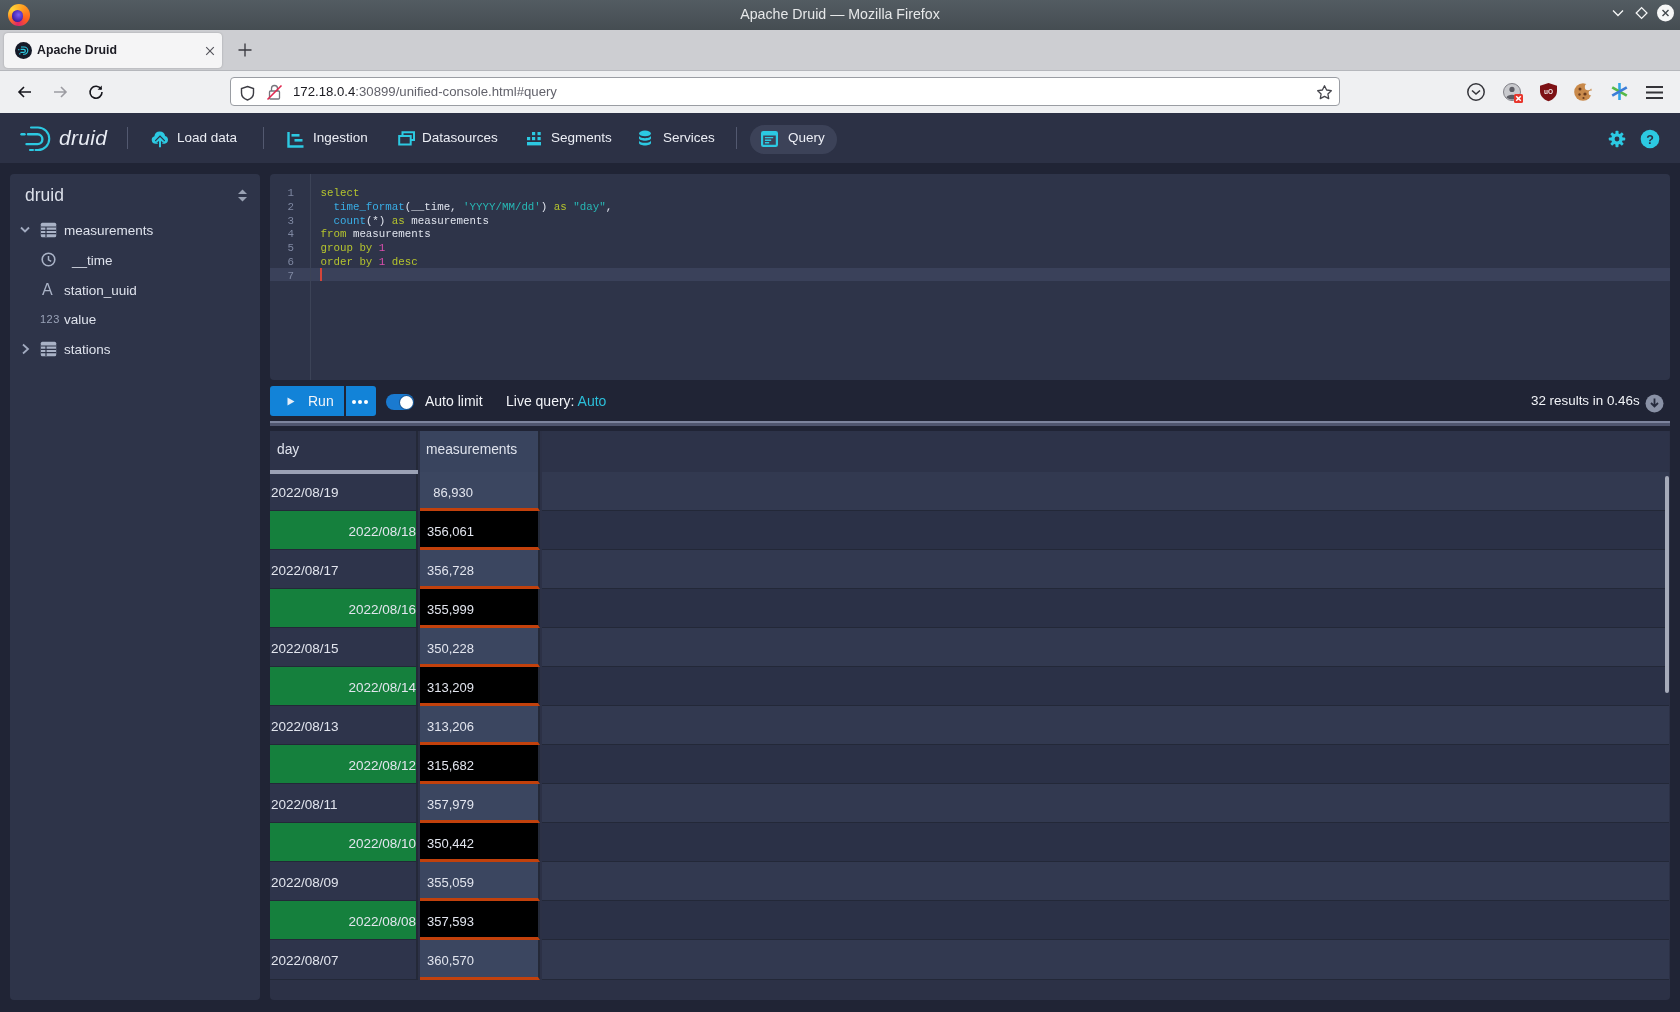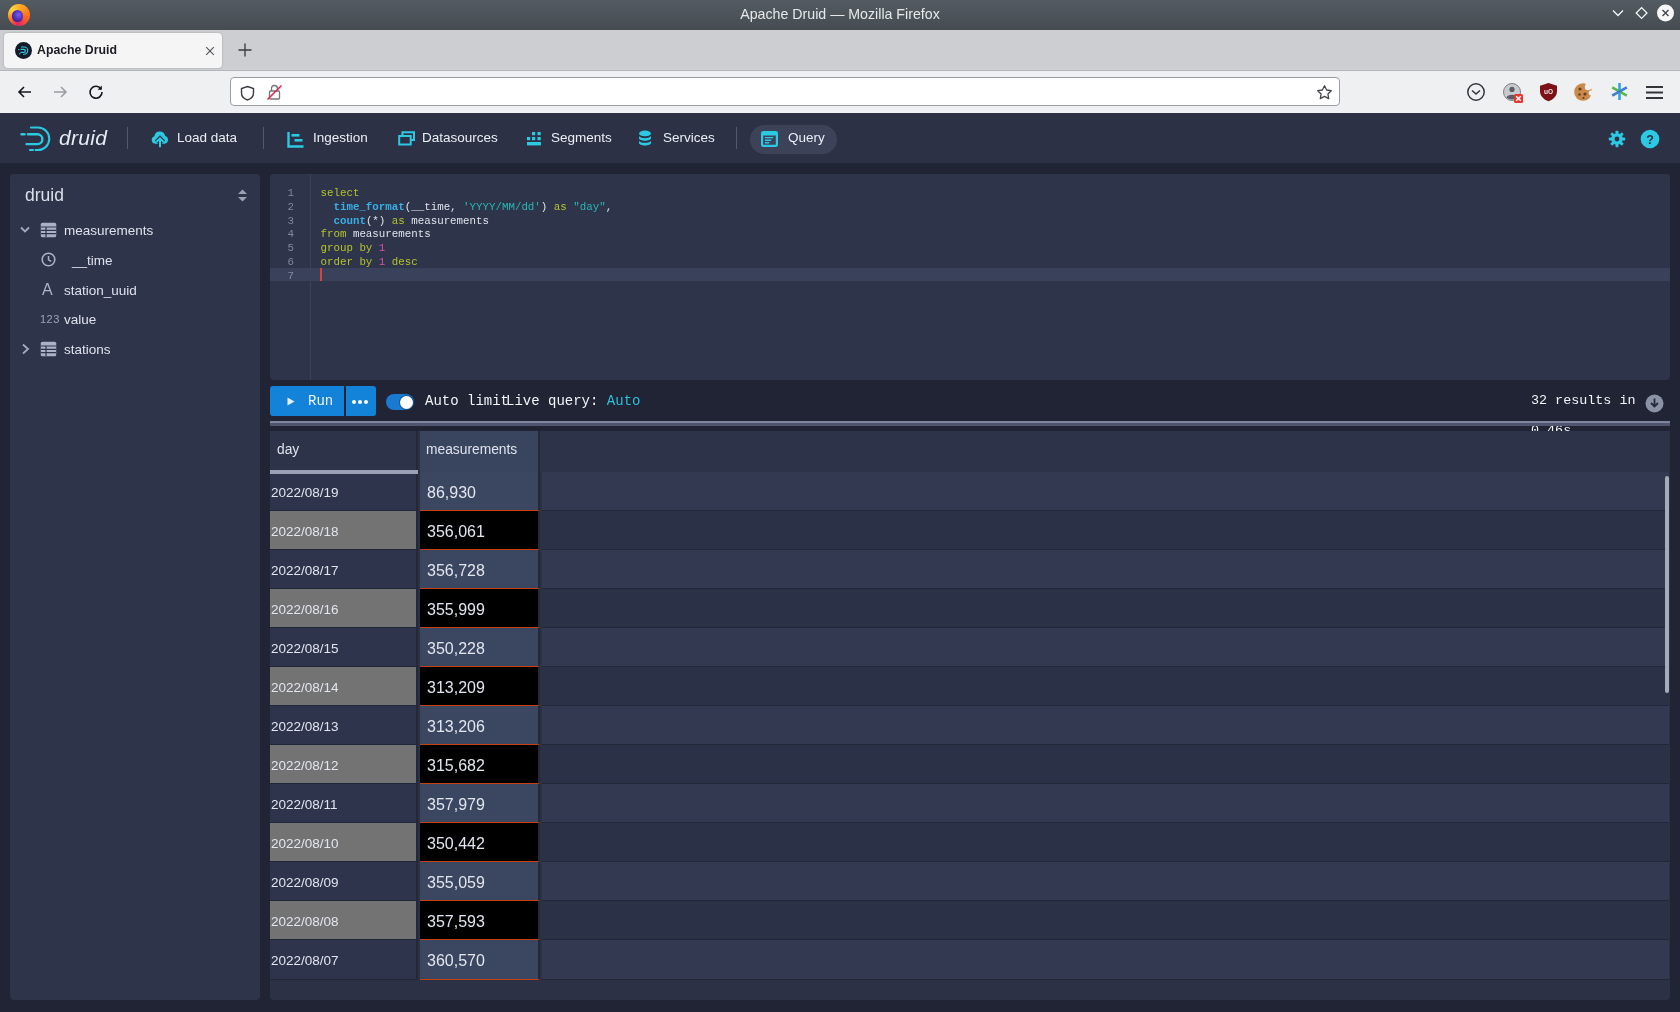--- a/index.html
+++ b/index.html
@@ -26,44 +26,44 @@
 
 #sidebar { left:10px; top:174px; width:250px; height:826px; background:#2e3449; border-radius:4px; }
 .treetext { color:#dee2ec; font-size:13.5px; }
 
 
 #editor { left:270px; top:174px; width:1400px; height:206px; background:#2e3449; border-radius:4px; overflow:hidden; }
 #gutterline { left:40px; top:0; width:1px; height:206px; background:#3c4357; }
 .cl { position:absolute; left:0; width:1400px; height:13.8px; font-family:"Liberation Mono",monospace; font-size:10.8px; line-height:13.8px; white-space:pre; }
 .lnum { position:absolute; left:0px; width:24px; text-align:right; color:#7f88a2; }
 .code { position:absolute; left:50.5px; color:#dfe3ed; }
-.kw { color:#b4c32e; } .fn { color:#39aee6;font-weight:bold; } .str { color:#27b8b5; } .num { color:#db4fae; }
+.kw { color:#b4c32e; } .fn { color:#39aee6; } .str { color:#27b8b5; } .num { color:#db4fae; }
 #activeline { left:0; top:93.6px; width:1400px; height:13.8px; background:#3a415a; }
 #cursor { left:50px; top:94px; width:2px; height:13px; background:#d4453a; }
 
 
 #runbtn { left:270px; top:386px; width:74px; height:30px; background:#1283d8; border-radius:3px 0 0 3px; }
 #morebtn { left:345.5px; top:386px; width:30px; height:30px; background:#1283d8; border-radius:0 3px 3px 0; }
 #toggletrack { left:386px; top:394px; width:28px; height:16px; background:#1a7ad0; border-radius:8px; }
 #toggleknob { left:399.5px; top:395.5px; width:13px; height:13px; background:#ffffff; border-radius:50%; box-shadow:0 0 0 1px rgba(25,30,50,.35); }
-.runtext { top:386px; height:18px; line-height:30px; color:#f2f4f8; font-size:14px;font-family:Liberation Mono, monospace; }
+.runtext { top:386px; height:18px; line-height:30px; color:#f2f4f8; font-size:14px; }
 
 
 #topdivider { left:270px; top:421px; width:1400px; height:4.5px; background:linear-gradient(#7e859e 0 38%,#50566f 38% 100%); }
 #tablepanel { left:270px; top:431px; width:1400px; height:569px; background:#2c3146; border-radius:0 0 4px 4px; overflow:hidden; }
 .hdr { position:absolute; top:0; height:38px; line-height:38px; font-size:13.8px; color:#dfe3ed; }
 #sortbar { position:absolute; left:0; top:38.8px; width:148px; height:4.4px; background:#9ba1b5; z-index:5; }
 .row { position:absolute; left:0; width:1399px; height:39.04px; }
 .cell-day { position:absolute; left:0; top:0; width:148px; height:100%; background:#2d3349; border-right:2px solid #242938; border-bottom:1px solid #232838; line-height:42px; color:#e2e5ee; font-size:13.5px; padding-left:1px; }
-.cell-meas { position:absolute; left:150px; top:0; width:120px; height:100%; border-right:2px solid #242938; border-bottom:1px solid #c2410c; line-height:42px; color:#e2e5ee; font-size:16px; }
+.cell-meas { position:absolute; left:150px; top:0; width:120px; height:100%; border-right:2px solid #242938; border-bottom:3px solid #c2410c; line-height:42px; color:#e2e5ee; font-size:13px; }
 .cell-meas span { display:inline-block; width:46px; text-align:right; margin-left:7px; }
 .cell-rest { position:absolute; left:272px; top:0; right:0; height:100%; border-bottom:1px solid #232838; }
 .odd .cell-meas { background:#3b4660; } .even .cell-meas { background:#000000; }
 .odd .cell-rest { background:#323950; } .even .cell-rest { background:#2b3147; }
-.odd .cell-day { background:#2e344b; } .even .cell-day { background:#737373; }
+.odd .cell-day { background:#2e344b; } .even .cell-day { background:#15803d;text-align:right; }
 #footer { position:absolute; left:0; top:535.5px; width:1400px; height:33.5px; background:#2c3146; }
 #scrolltrack { left:1662px; top:474px; width:8px; height:492px; background:none; }
 #scrollthumb { left:1664.5px; top:476px; width:4px; height:217px; background:#a6abba; border-radius:2px; }
 </style>
 </head>
 <body>
 
 <div class="abs" id="titlebar"></div>
 <div class="abs" id="titletext">Apache Druid — Mozilla Firefox</div>
 <div class="abs" style="left:8px;top:4px;width:22px;height:22px;border-radius:50%;background:conic-gradient(from -50deg,#ffd43a,#ff9d20 22%,#ff5d1e 48%,#e0246a 66%,#ff7a1e 82%,#ffbd2e 93%,#ffd43a);"></div>
@@ -107,20 +107,21 @@
   </svg>
   <div class="abs" id="urlbox"></div>
   <svg class="abs" style="left:240px;top:13.5px" width="15" height="16" viewBox="0 0 15 16">
     <path d="M7.5 1.5 L13.5 3.5 V8 C13.5 11.5 11 13.8 7.5 15 C4 13.8 1.5 11.5 1.5 8 V3.5 Z" stroke="#3c3c43" stroke-width="1.4" fill="none"></path>
   </svg>
   <svg class="abs" style="left:266px;top:12.5px" width="19" height="17" viewBox="0 0 19 17">
     <rect x="3.5" y="7" width="10" height="8" rx="1" stroke="#75757c" stroke-width="1.3" fill="none"></rect>
     <path d="M5.5 7 V4.5 A3 3 0 0 1 11.5 4.5 V7" stroke="#75757c" stroke-width="1.3" fill="none"></path>
     <path d="M1.5 15.5 L15.5 1.5" stroke="#e22850" stroke-width="1.6"></path>
   </svg>
+  <div class="abs urltext" style="left:293px;top:7px;color:#1a1a21;">172.18.0.4<span style="color:#62626b;">:30899/unified-console.html#query</span></div>
   <svg class="abs" style="left:1316px;top:13px" width="17" height="16" viewBox="0 0 17 16">
     <path d="M8.5 1.8 L10.6 6 L15.3 6.7 L11.9 10 L12.7 14.6 L8.5 12.4 L4.3 14.6 L5.1 10 L1.7 6.7 L6.4 6 Z" stroke="#45454c" stroke-width="1.3" fill="none" stroke-linejoin="round"></path>
   </svg>
 
   <svg class="abs" style="left:1466px;top:11px" width="20" height="20" viewBox="0 0 20 20">
     <circle cx="10" cy="10" r="8.2" stroke="#35353b" stroke-width="1.5" fill="none"></circle>
     <path d="M6 8.5 L10 12 L14 8.5" stroke="#35353b" stroke-width="1.6" fill="none"></path>
   </svg>
   <svg class="abs" style="left:1502px;top:11px" width="22" height="21" viewBox="0 0 22 21">
     <circle cx="10" cy="10" r="8.5" fill="#c9cace" stroke="#808087" stroke-width="1"></circle>

